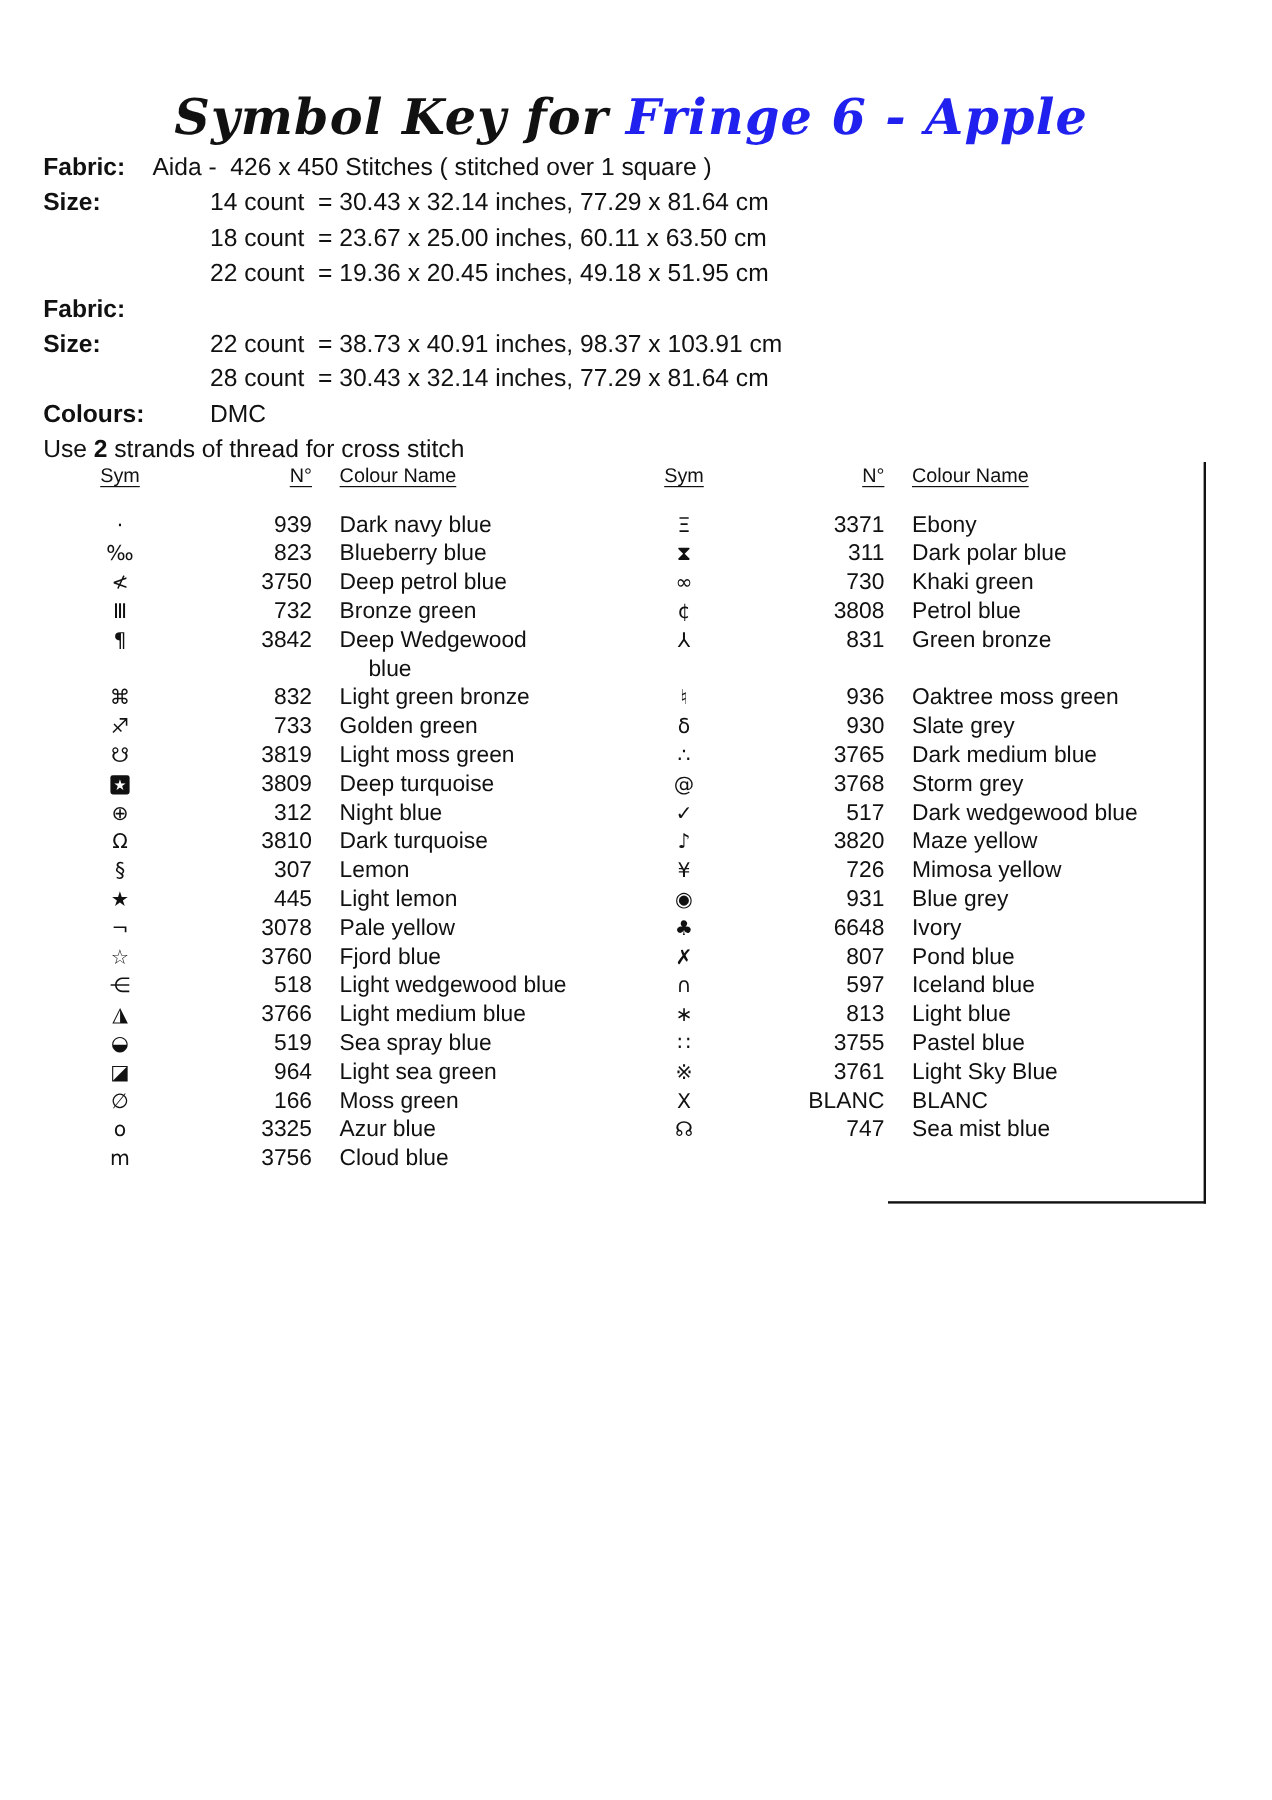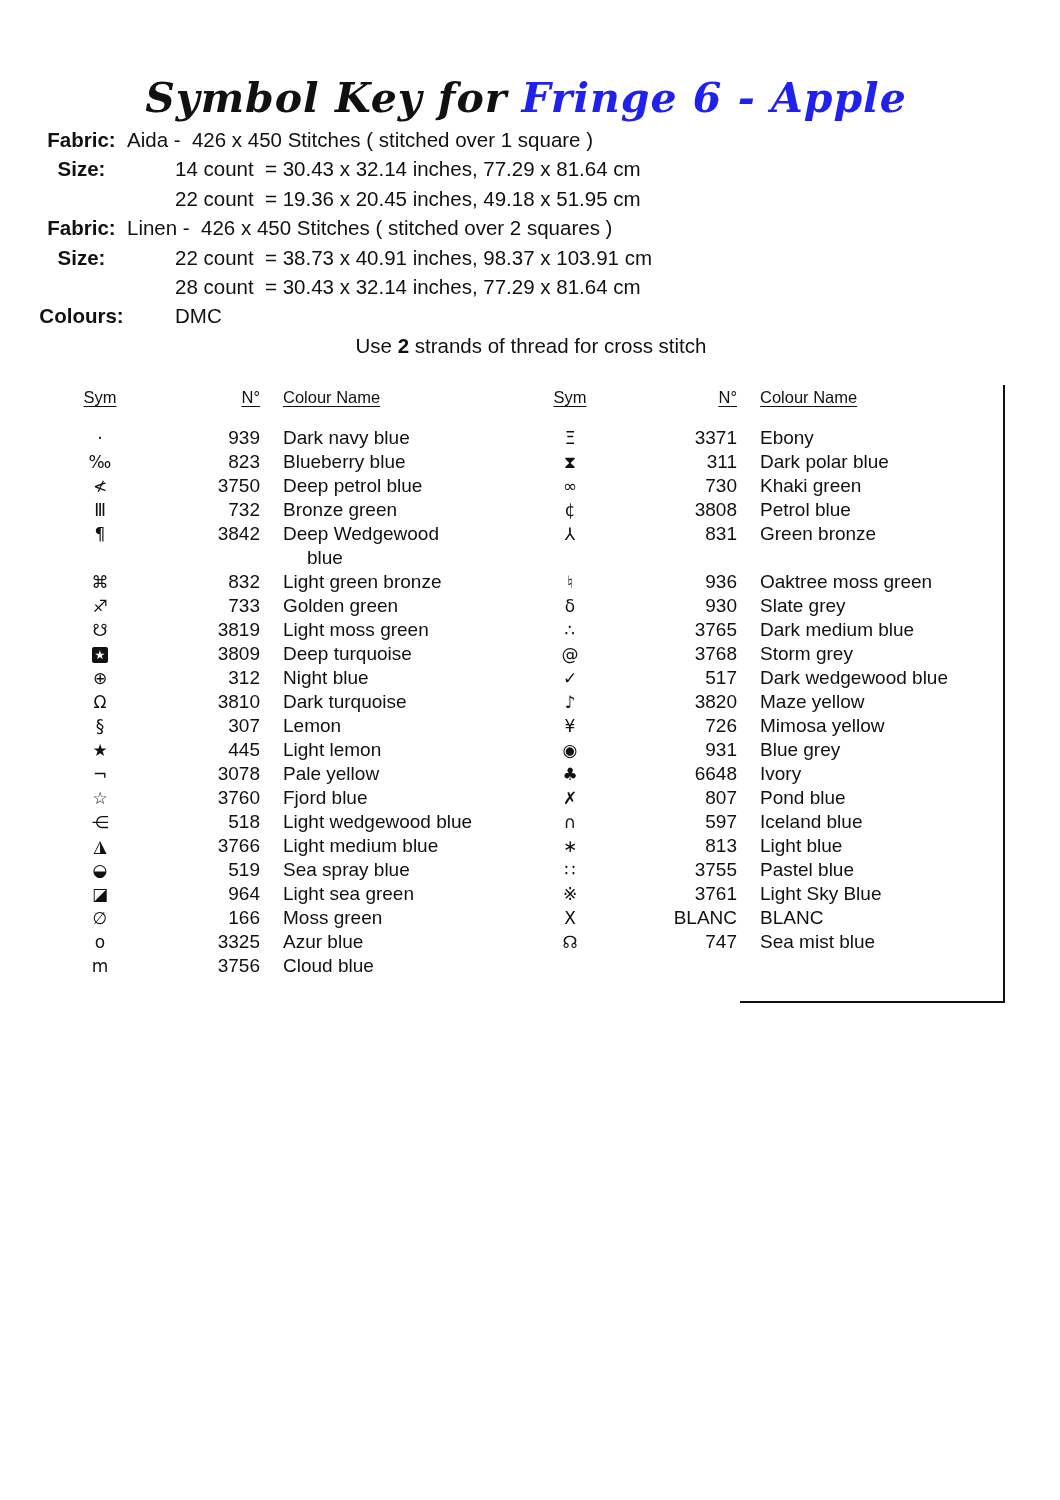--- a/index.html
+++ b/index.html
@@ -9,21 +9,21 @@
     -webkit-font-smoothing:antialiased;
   }
   
   .title{
     position:absolute;top:74px;left:0;width:1052px;text-align:center;
     font-family:"DejaVu Serif", serif;font-style:italic;font-weight:bold;
     font-size:41px;letter-spacing:1px;white-space:pre;
   }
   .title .accent{color:#2121ef;margin-left:14px;}
   
-  .specs{position:absolute;top:125px;left:36px;width:990px;font-size:20.5px;line-height:29.4px;text-align:center;}
+  .specs{position:absolute;top:125px;left:36px;width:990px;font-size:20.5px;line-height:29.4px;}
   .spec-row{display:flex;}
   .spec-label{font-weight:bold;width:91px;flex:0 0 91px;}
   .spec-value{white-space:pre;}
   .spec-value.indent{padding-left:48px;}
   .strands{white-space:pre;}
   .strands b{font-weight:bold;}
   
   .key{position:absolute;top:388px;left:0;width:1060px;font-size:19px;}
   .hdr-row,.key-row{display:flex;align-items:flex-start;padding-left:60px;}
   .hdr-row{font-size:16.5px;margin-bottom:20px;}
@@ -57,28 +57,28 @@
       <div class="spec-row">
         <span class="spec-label">Fabric:</span>
         <span class="spec-value">Aida -  426 x 450 Stitches ( stitched over 1 square )</span>
       </div>
       <div class="spec-row">
         <span class="spec-label">Size:</span>
         <span class="spec-value indent">14 count  = 30.43 x 32.14 inches, 77.29 x 81.64 cm</span>
       </div>
       <div class="spec-row">
         <span class="spec-label"></span>
+        <span class="spec-value indent">18 count  = 23.67 x 25.00 inches, 60.11 x 63.50 cm</span>
       </div>
       <div class="spec-row">
         <span class="spec-label"></span>
         <span class="spec-value indent">22 count  = 19.36 x 20.45 inches, 49.18 x 51.95 cm</span>
       </div>
       <div class="spec-row">
         <span class="spec-label">Fabric:</span>
-        <span class="spec-value">Linen -  426 x 450 Stitches ( stitched over 2 squares )</span>
       </div>
       <div class="spec-row">
         <span class="spec-label">Size:</span>
         <span class="spec-value indent">22 count  = 38.73 x 40.91 inches, 98.37 x 103.91 cm</span>
       </div>
       <div class="spec-row">
         <span class="spec-label"></span>
         <span class="spec-value indent">28 count  = 30.43 x 32.14 inches, 77.29 x 81.64 cm</span>
       </div>
       <div class="spec-row">

